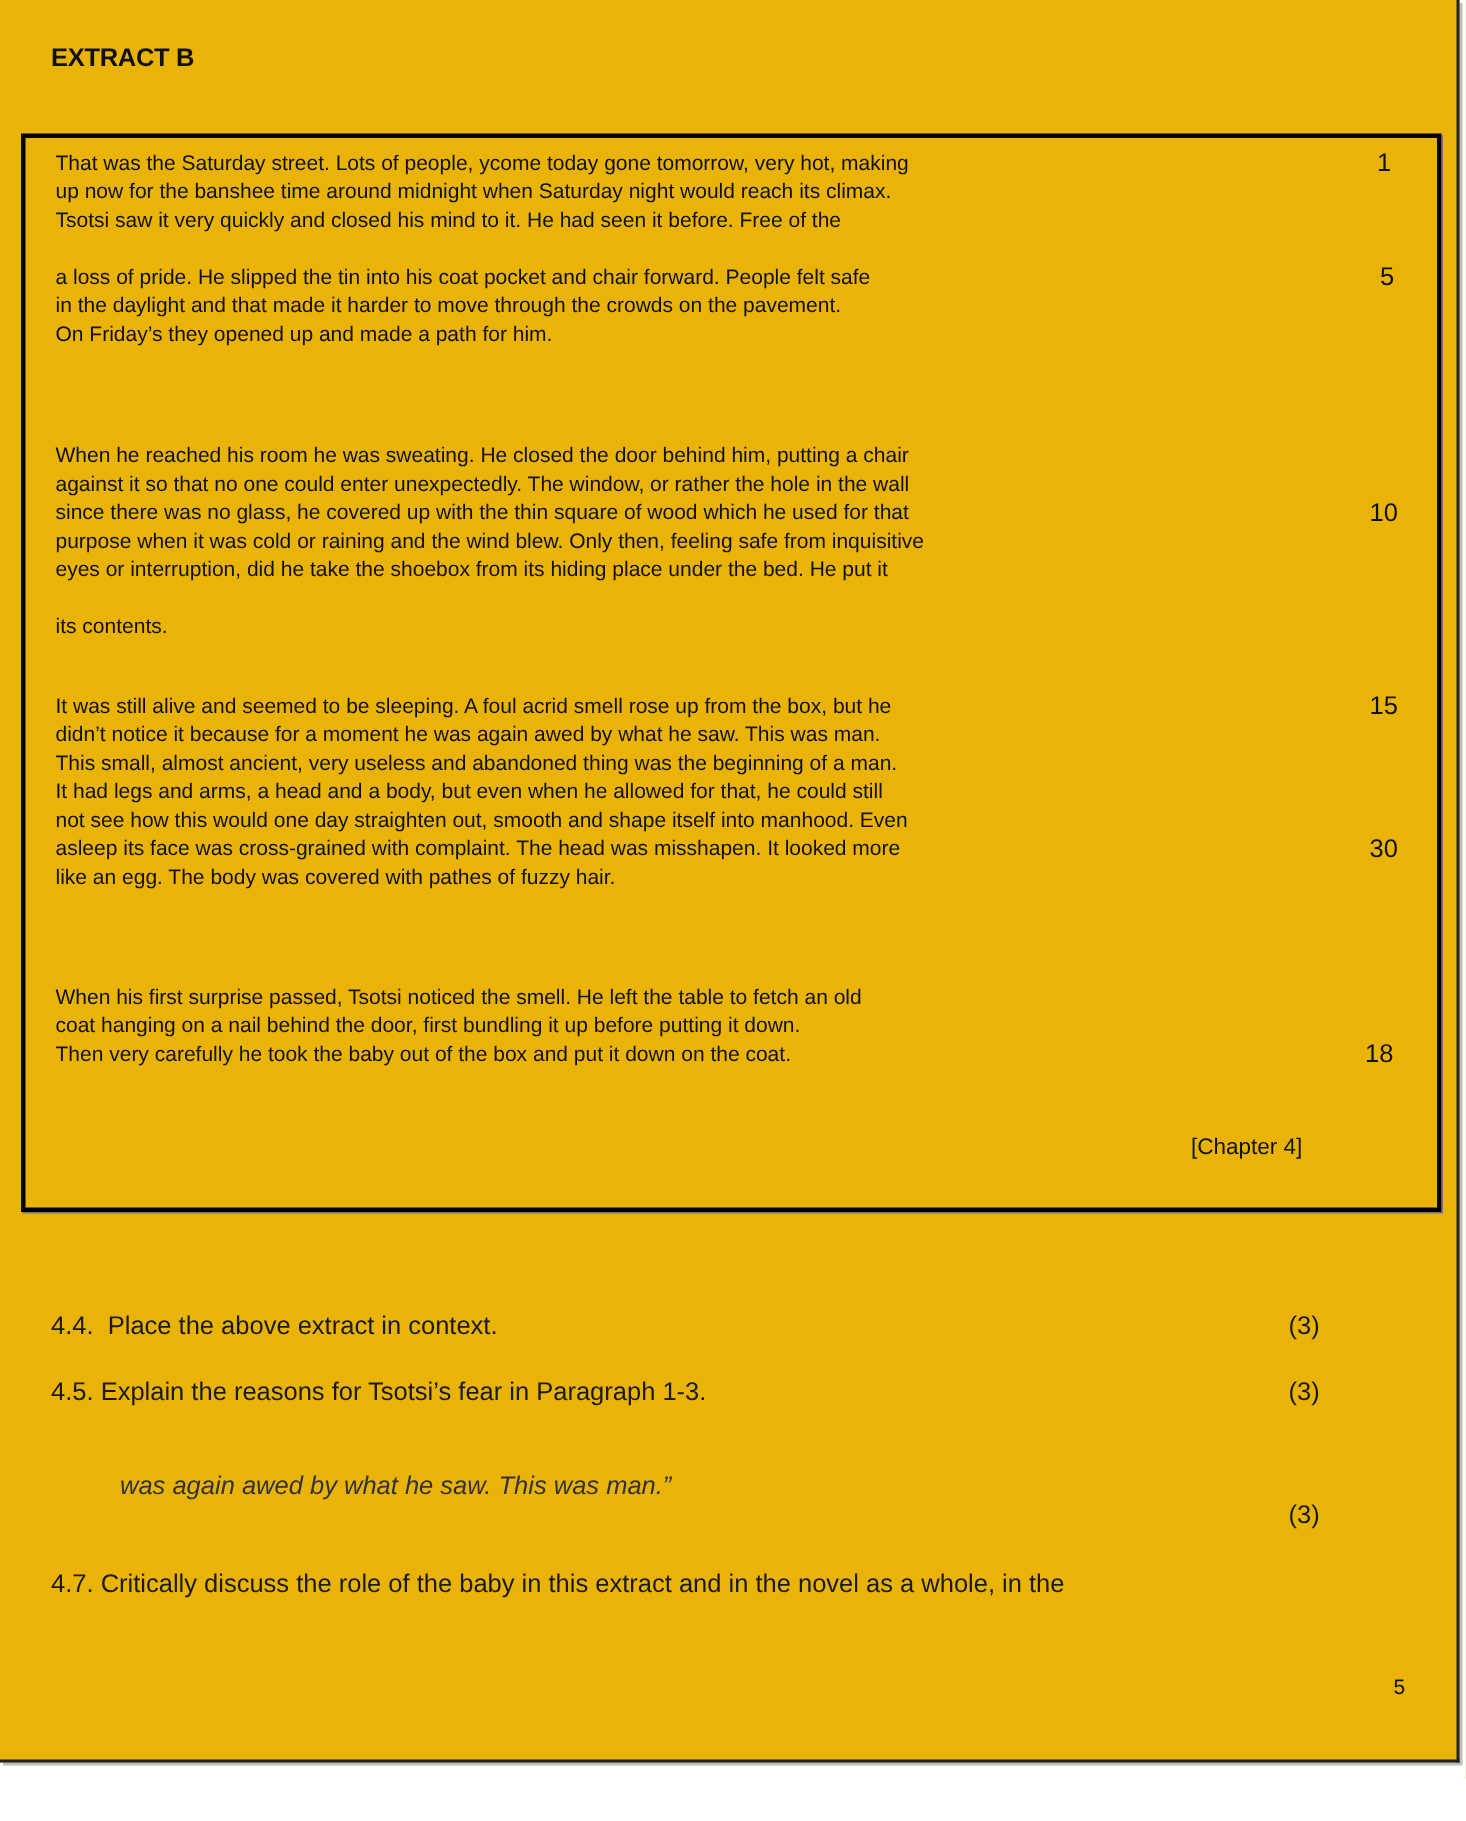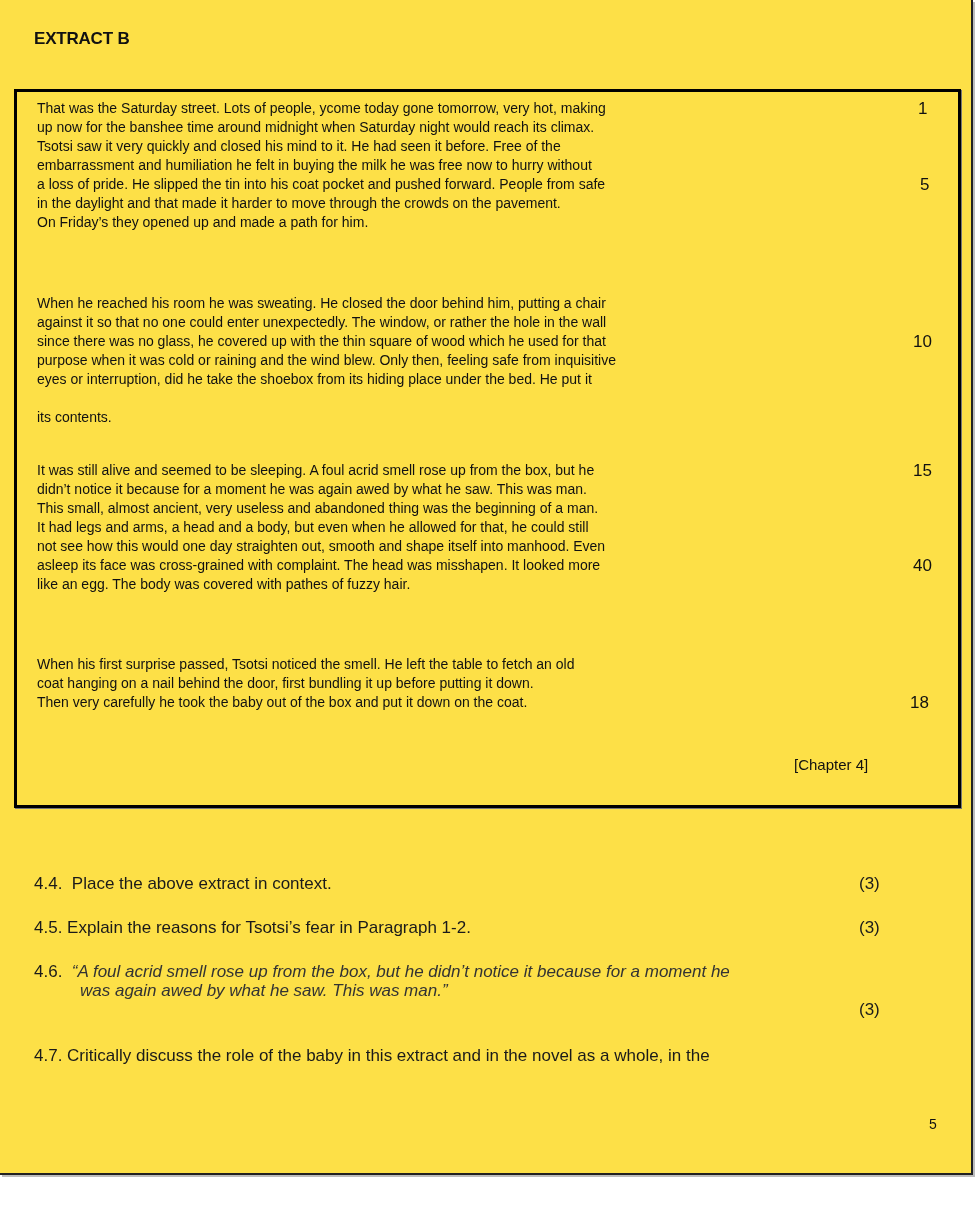--- a/index.html
+++ b/index.html
@@ -1,19 +1,19 @@
 <!DOCTYPE html>
 <html><head>
 <meta charset="utf-8">
 <style>
   html, body { margin: 0; padding: 0; background: #ffffff; }
   body { width: 977px; height: 1214px; position: relative; overflow: hidden;
          font-family: "Liberation Sans", sans-serif; color: #111; }
   .page { position: absolute; left: 0; top: 0; width: 971px; height: 1173px;
-          background: #fde047; border-right: 2px solid #222; border-bottom: 2px solid #222;
+          background: #eab308; border-right: 2px solid #222; border-bottom: 2px solid #222;
           box-shadow: 2px 2px 0 #bdbdbd; }
   .heading { position: absolute; left: 34px; top: 29px; font-weight: bold; font-size: 17px;
              letter-spacing: -0.2px; }
   .extract-box { position: absolute; left: 14px; top: 89px; width: 941px; height: 713px;
                  border: 3px solid #000; box-shadow: 1px 1px 0 #777; }
   .line { position: absolute; left: 20px; font-size: 14px; line-height: 19px; white-space: nowrap;
           color: #111; }
   .linenum { position: absolute; font-size: 17px; line-height: 19px; color: #111; }
   .source { position: absolute; left: 777px; top: 664px; font-size: 15px; }
   .q { position: absolute; font-size: 17px; line-height: 19px; white-space: nowrap; color: #1a1a1a; }
@@ -25,22 +25,21 @@
 <body>
 
 <div class="page">
   <div class="heading">EXTRACT B</div>
 
   <div class="extract-box">
 
     <div class="line" style="top:7px">That was the Saturday street. Lots of people, ycome today gone tomorrow, very hot, making</div>
     <div class="line" style="top:26px">up now for the banshee time around midnight when Saturday night would reach its climax.</div>
     <div class="line" style="top:45px">Tsotsi saw it very quickly and closed his mind to it. He had seen it before. Free of the</div>
-    <div class="line" style="top:64px">embarrassment and humiliation he felt in buying the milk he was free now to hurry without</div>
-    <div class="line" style="top:83px">a loss of pride. He slipped the tin into his coat pocket and pushed forward. People from safe</div>
+    <div class="line" style="top:83px">a loss of pride. He slipped the tin into his coat pocket and chair forward. People felt safe</div>
     <div class="line" style="top:102px">in the daylight and that made it harder to move through the crowds on the pavement.</div>
     <div class="line" style="top:121px">On Friday’s they opened up and made a path for him.</div>
 
     <div class="line" style="top:202px">When he reached his room he was sweating. He closed the door behind him, putting a chair</div>
     <div class="line" style="top:221px">against it so that no one could enter unexpectedly. The window, or rather the hole in the wall</div>
     <div class="line" style="top:240px">since there was no glass, he covered up with the thin square of wood which he used for that</div>
     <div class="line" style="top:259px">purpose when it was cold or raining and the wind blew. Only then, feeling safe from inquisitive</div>
     <div class="line" style="top:278px">eyes or interruption, did he take the shoebox from its hiding place under the bed. He put it</div>
     <div class="line" style="top:316px"> its contents.</div>
 
@@ -53,42 +52,38 @@
     <div class="line" style="top:483px">like an egg. The body was covered with pathes of fuzzy hair.</div>
 
     <div class="line" style="top:563px">When his first surprise passed, Tsotsi noticed the smell. He left the table to fetch an old</div>
     <div class="line" style="top:582px">coat hanging on a nail behind the door, first bundling it up before putting it down.</div>
     <div class="line" style="top:601px">Then very carefully he took the baby out of the box and put it down on the coat.</div>
 
     <div class="linenum" style="left:901px; top:7px">1</div>
     <div class="linenum" style="left:903px; top:83px">5</div>
     <div class="linenum" style="left:896px; top:240px">10</div>
     <div class="linenum" style="left:896px; top:369px">15</div>
-    <div class="linenum" style="left:896px; top:464px">40</div>
+    <div class="linenum" style="left:896px; top:464px">30</div>
     <div class="linenum" style="left:893px; top:601px">18</div>
 
     <div class="source">[Chapter 4]</div>
   </div>
 
   <div class="q" style="left:34px; top:874px">
     <span>4.4.</span>&nbsp;
     <span>Place the above extract in context.</span>
   </div>
   <div class="marks" style="top:874px">(3)</div>
 
   <div class="q" style="left:34px; top:918px">
     <span>4.5.</span>
-    <span>Explain the reasons for Tsotsi’s fear in Paragraph 1-2.</span>
+    <span>Explain the reasons for Tsotsi’s fear in Paragraph 1-3.</span>
   </div>
   <div class="marks" style="top:918px">(3)</div>
 
-  <div class="q" style="left:34px; top:962px">
-    <span>4.6.</span>&nbsp;
-    <i>“A foul acrid smell rose up from the box, but he didn’t notice it because for a moment he</i>
-  </div>
   <div class="q" style="left:80px; top:981px">
     <i>was again awed by what he saw. This was man.”</i>
   </div>
   <div class="marks" style="top:1000px">(3)</div>
 
   <div class="q" style="left:34px; top:1046px">
     <span>4.7.</span>
     <span>Critically discuss the role of the baby in this extract and in the novel as a whole, in the</span>
   </div>
 

